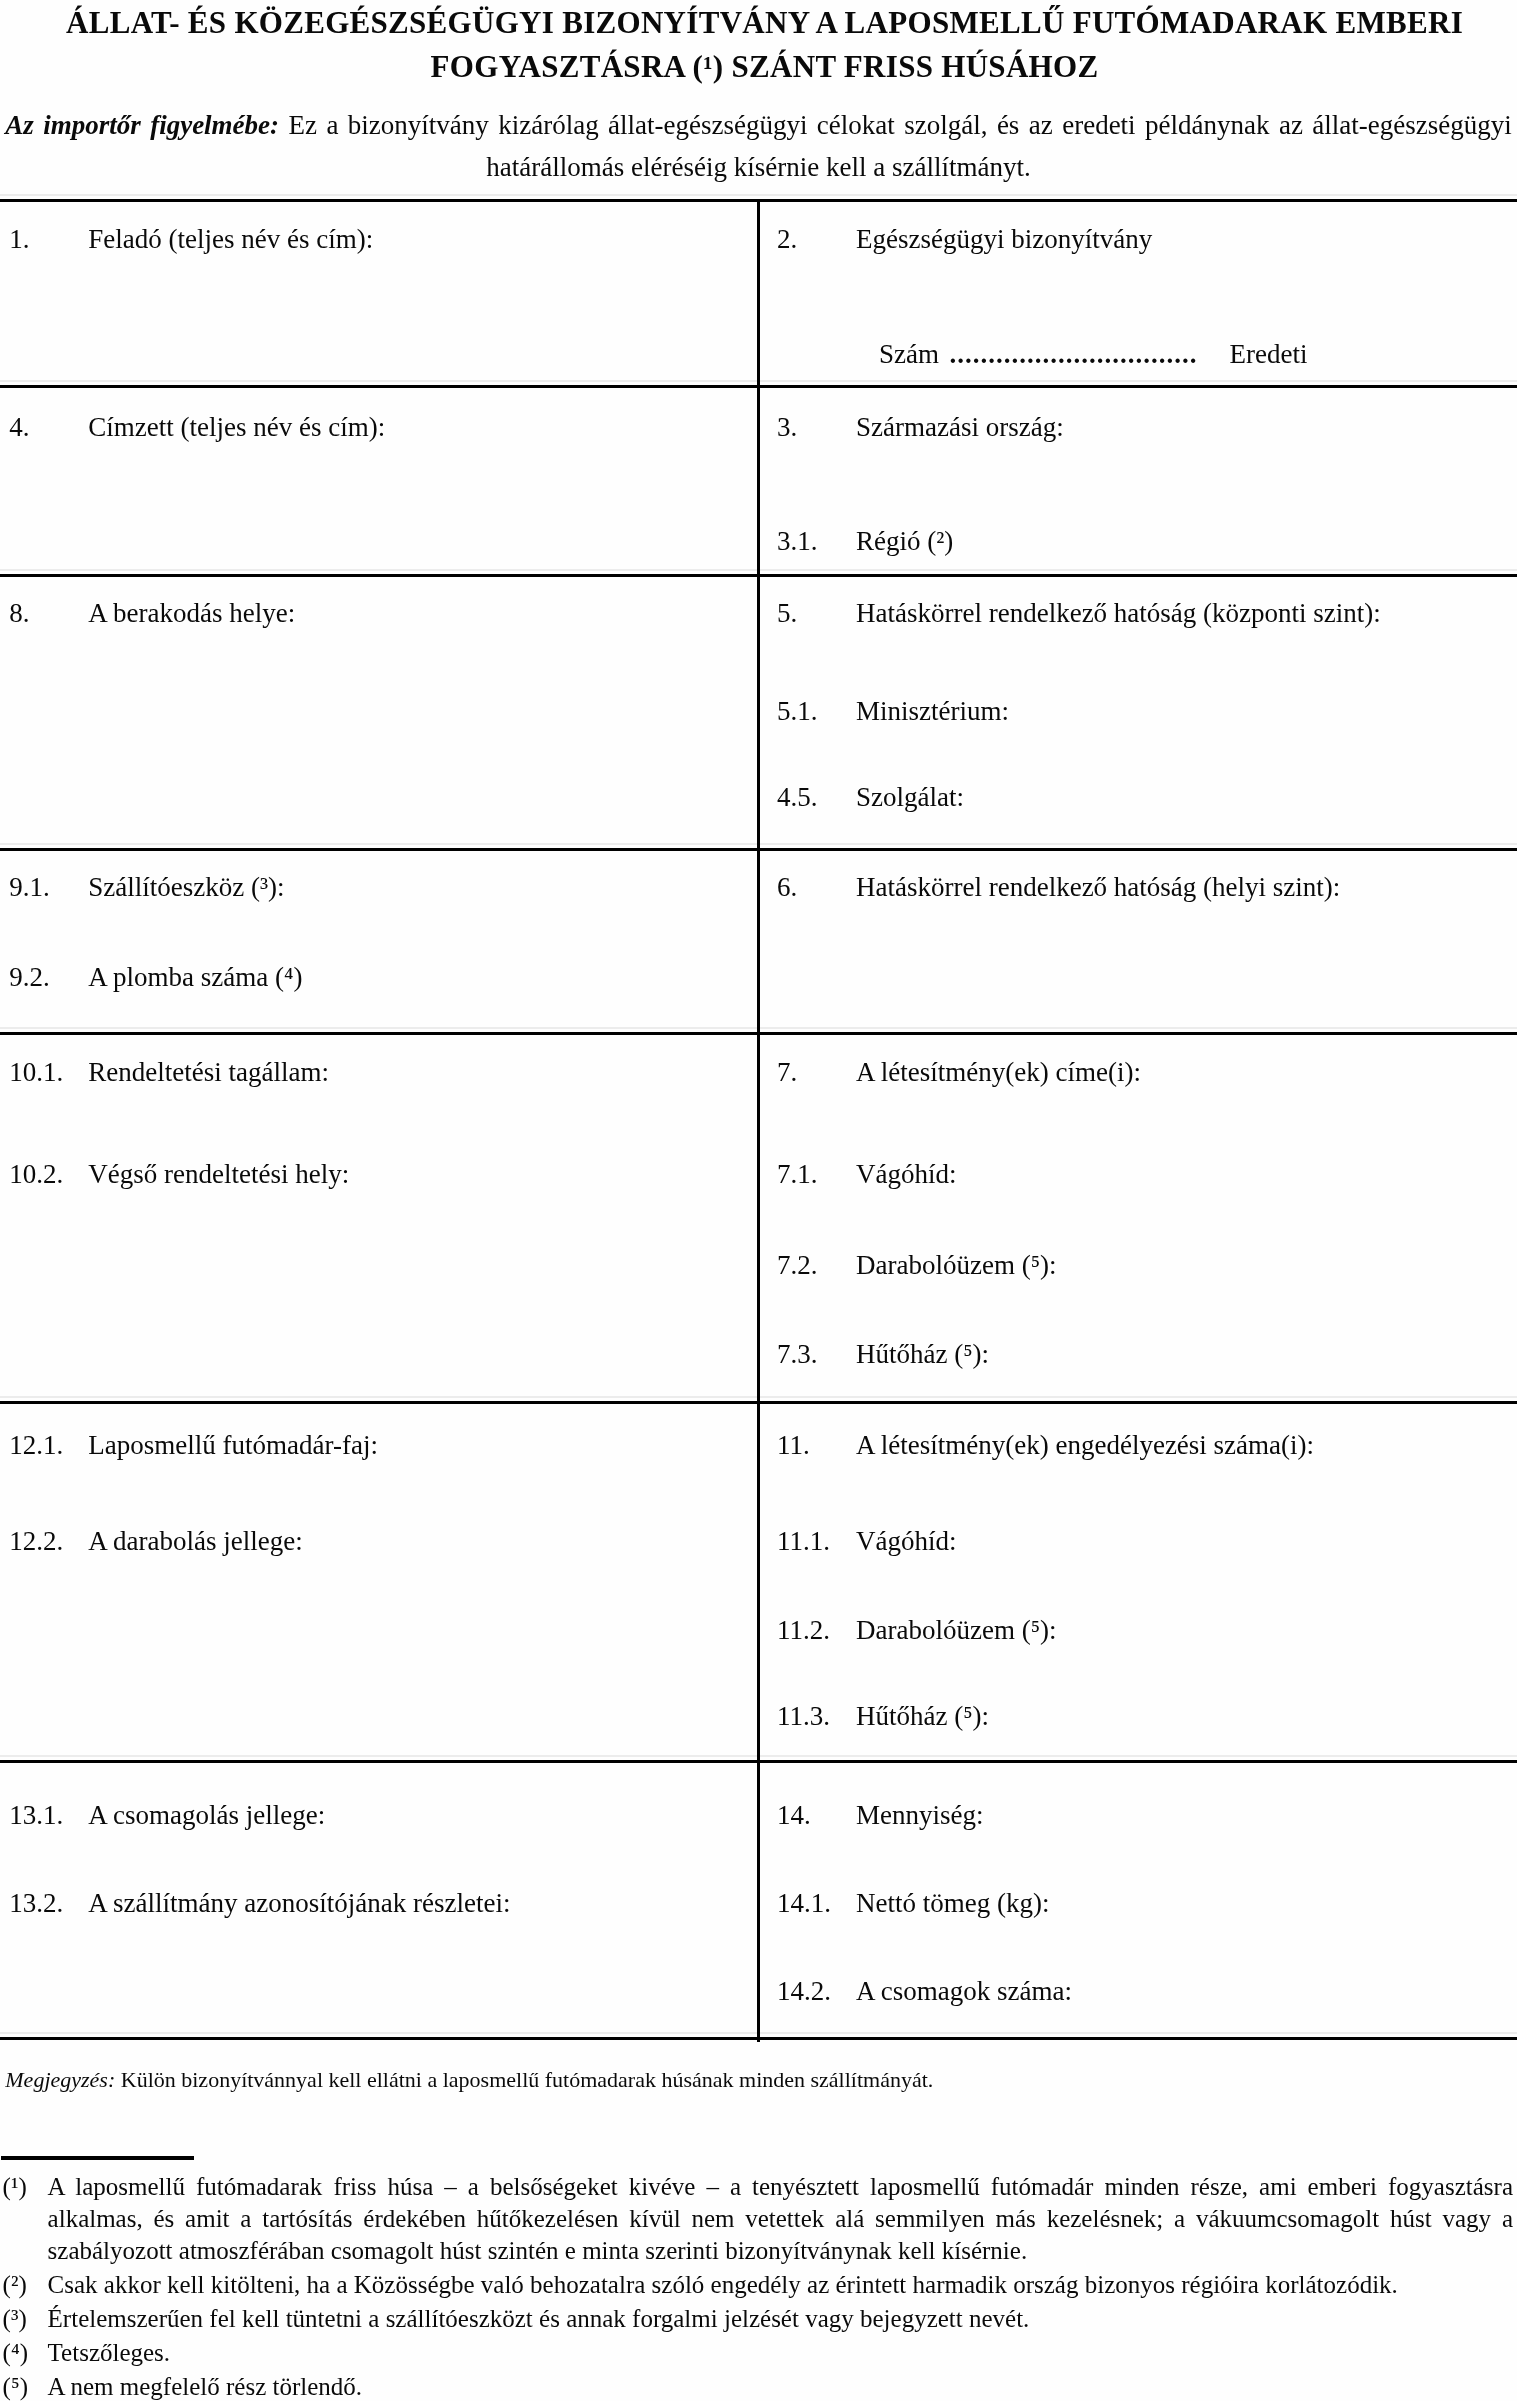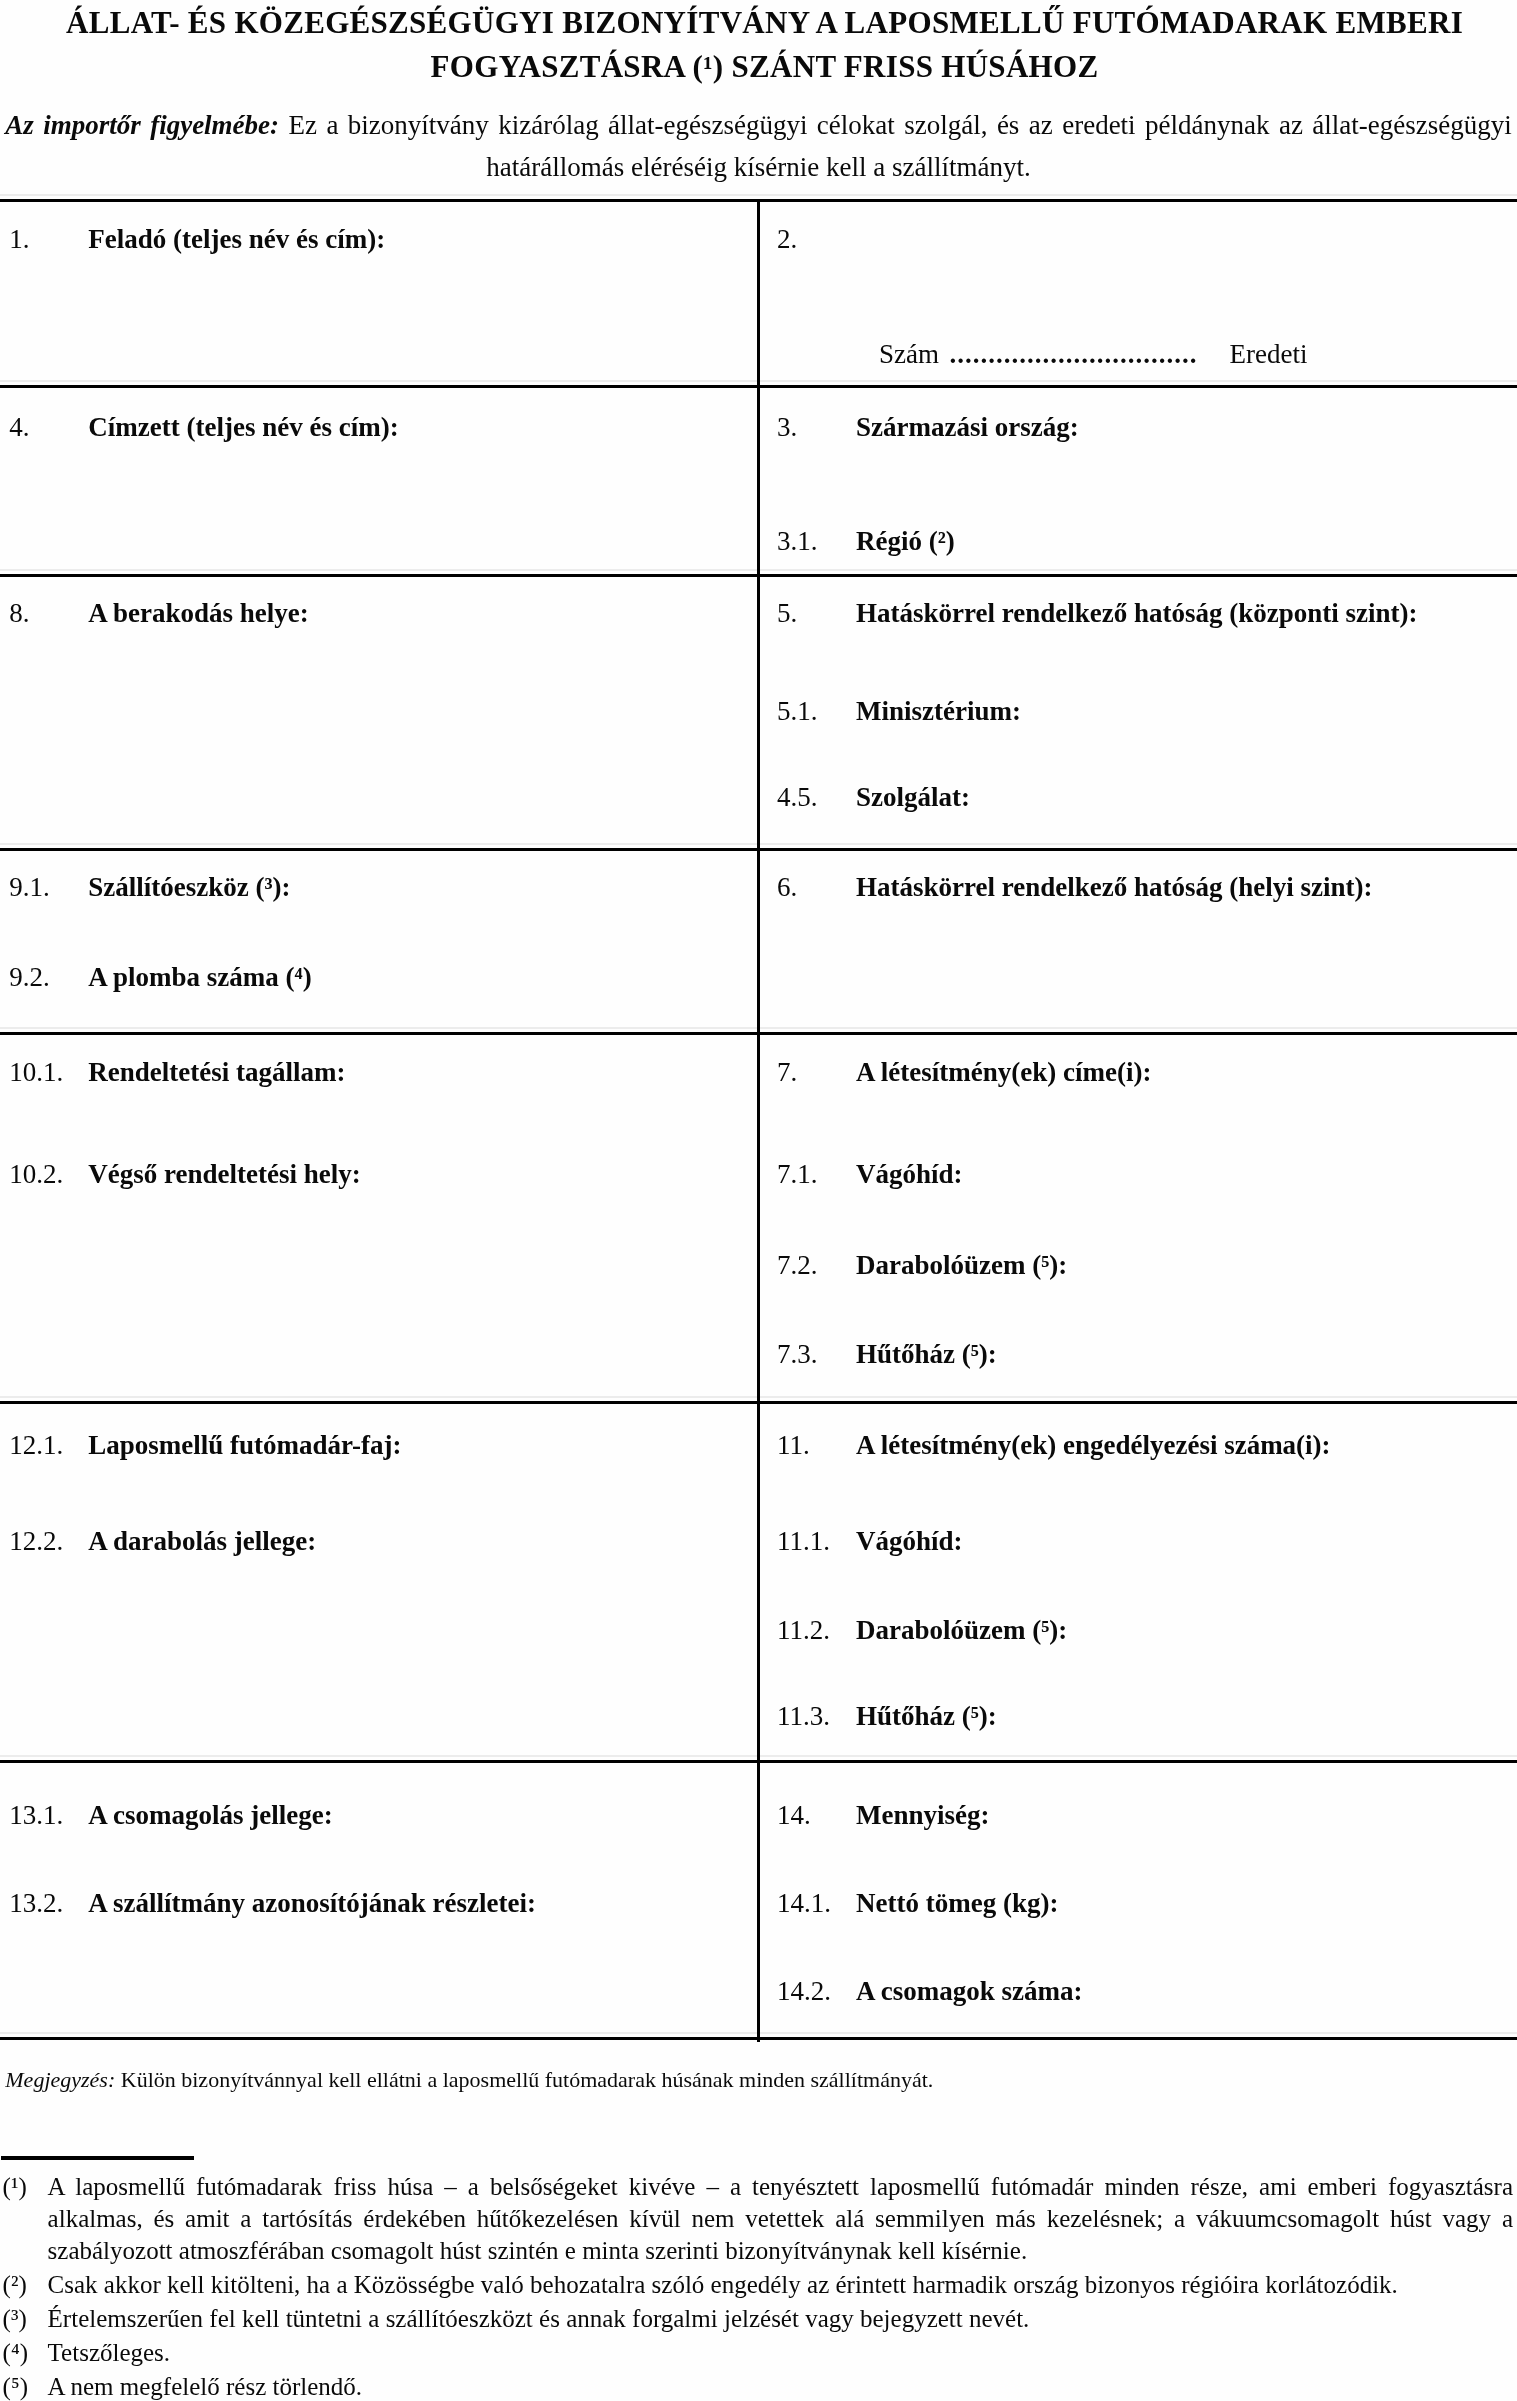--- a/index.html
+++ b/index.html
@@ -35,21 +35,21 @@
   }
   .trow{display:contents;}
   .item{
     position:absolute;display:flex;align-items:flex-start;
     font-size:27px;line-height:33px;
   }
   .item.left{left:9.3px;width:720px;}
   .item.right{left:777px;width:719px;}
   .item.left .num{flex:0 0 79px;}
   .item.right .num{flex:0 0 79px;}
-  .lbl{flex:1;font-weight:bold;}
+  .lbl{flex:1;}
   .szam{
     position:absolute;left:879px;display:flex;align-items:center;
     font-size:27px;line-height:33px;
   }
   .szam .dots{margin-left:10.6px;letter-spacing:1px;font-weight:bold;}
   .szam .orig{margin-left:32px;}
   .megjegyzes{
     position:absolute;top:2063px;left:5.3px;right:5.3px;margin:0;
     font-size:22px;line-height:34px;
   }
@@ -91,20 +91,21 @@
   <div class="vdiv"></div>
 
   
   <div class="trow">
     <div class="item left" style="top:223px">
       <span class="num">1.</span>
       <span class="lbl">Feladó (teljes név és cím):</span>
     </div>
     <div class="item right" style="top:223px">
       <span class="num">2.</span>
+      <span class="lbl">Egészségügyi bizonyítvány</span>
     </div>
     <div class="szam" style="top:338px">
       <span>Szám</span>
       <span class="dots">................................</span>
       <span class="orig">Eredeti</span>
     </div>
   </div>
 
   
   <div class="trow">

